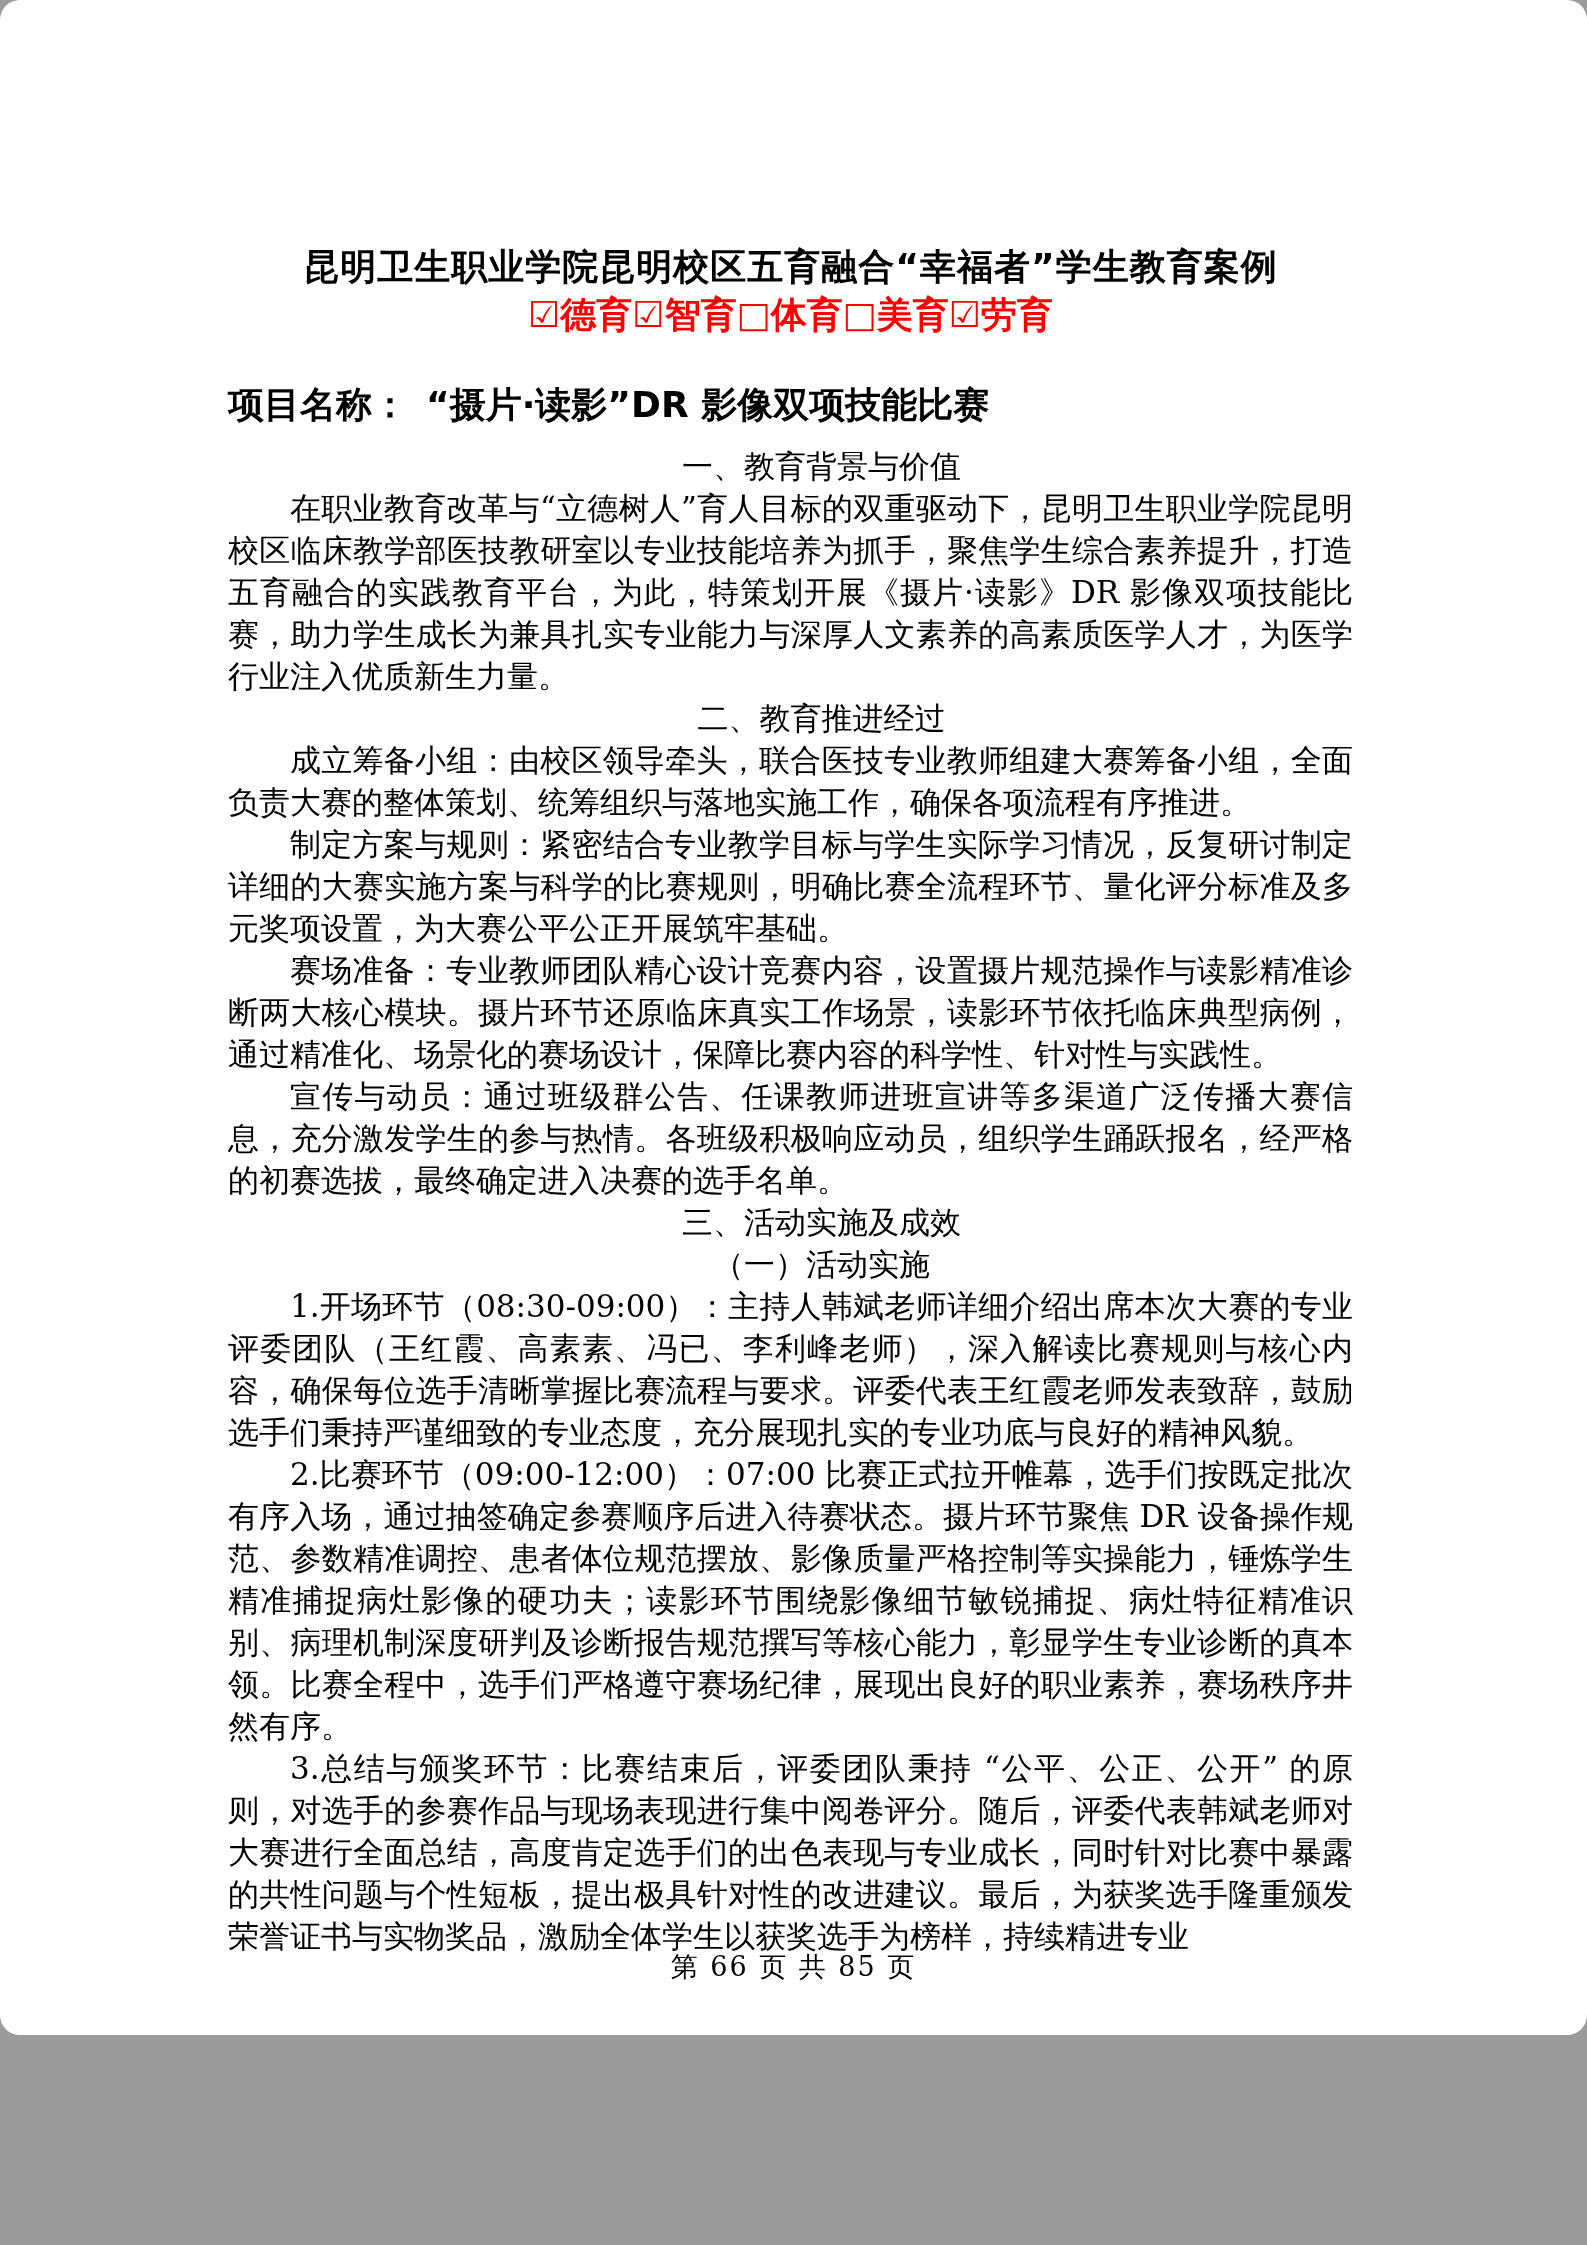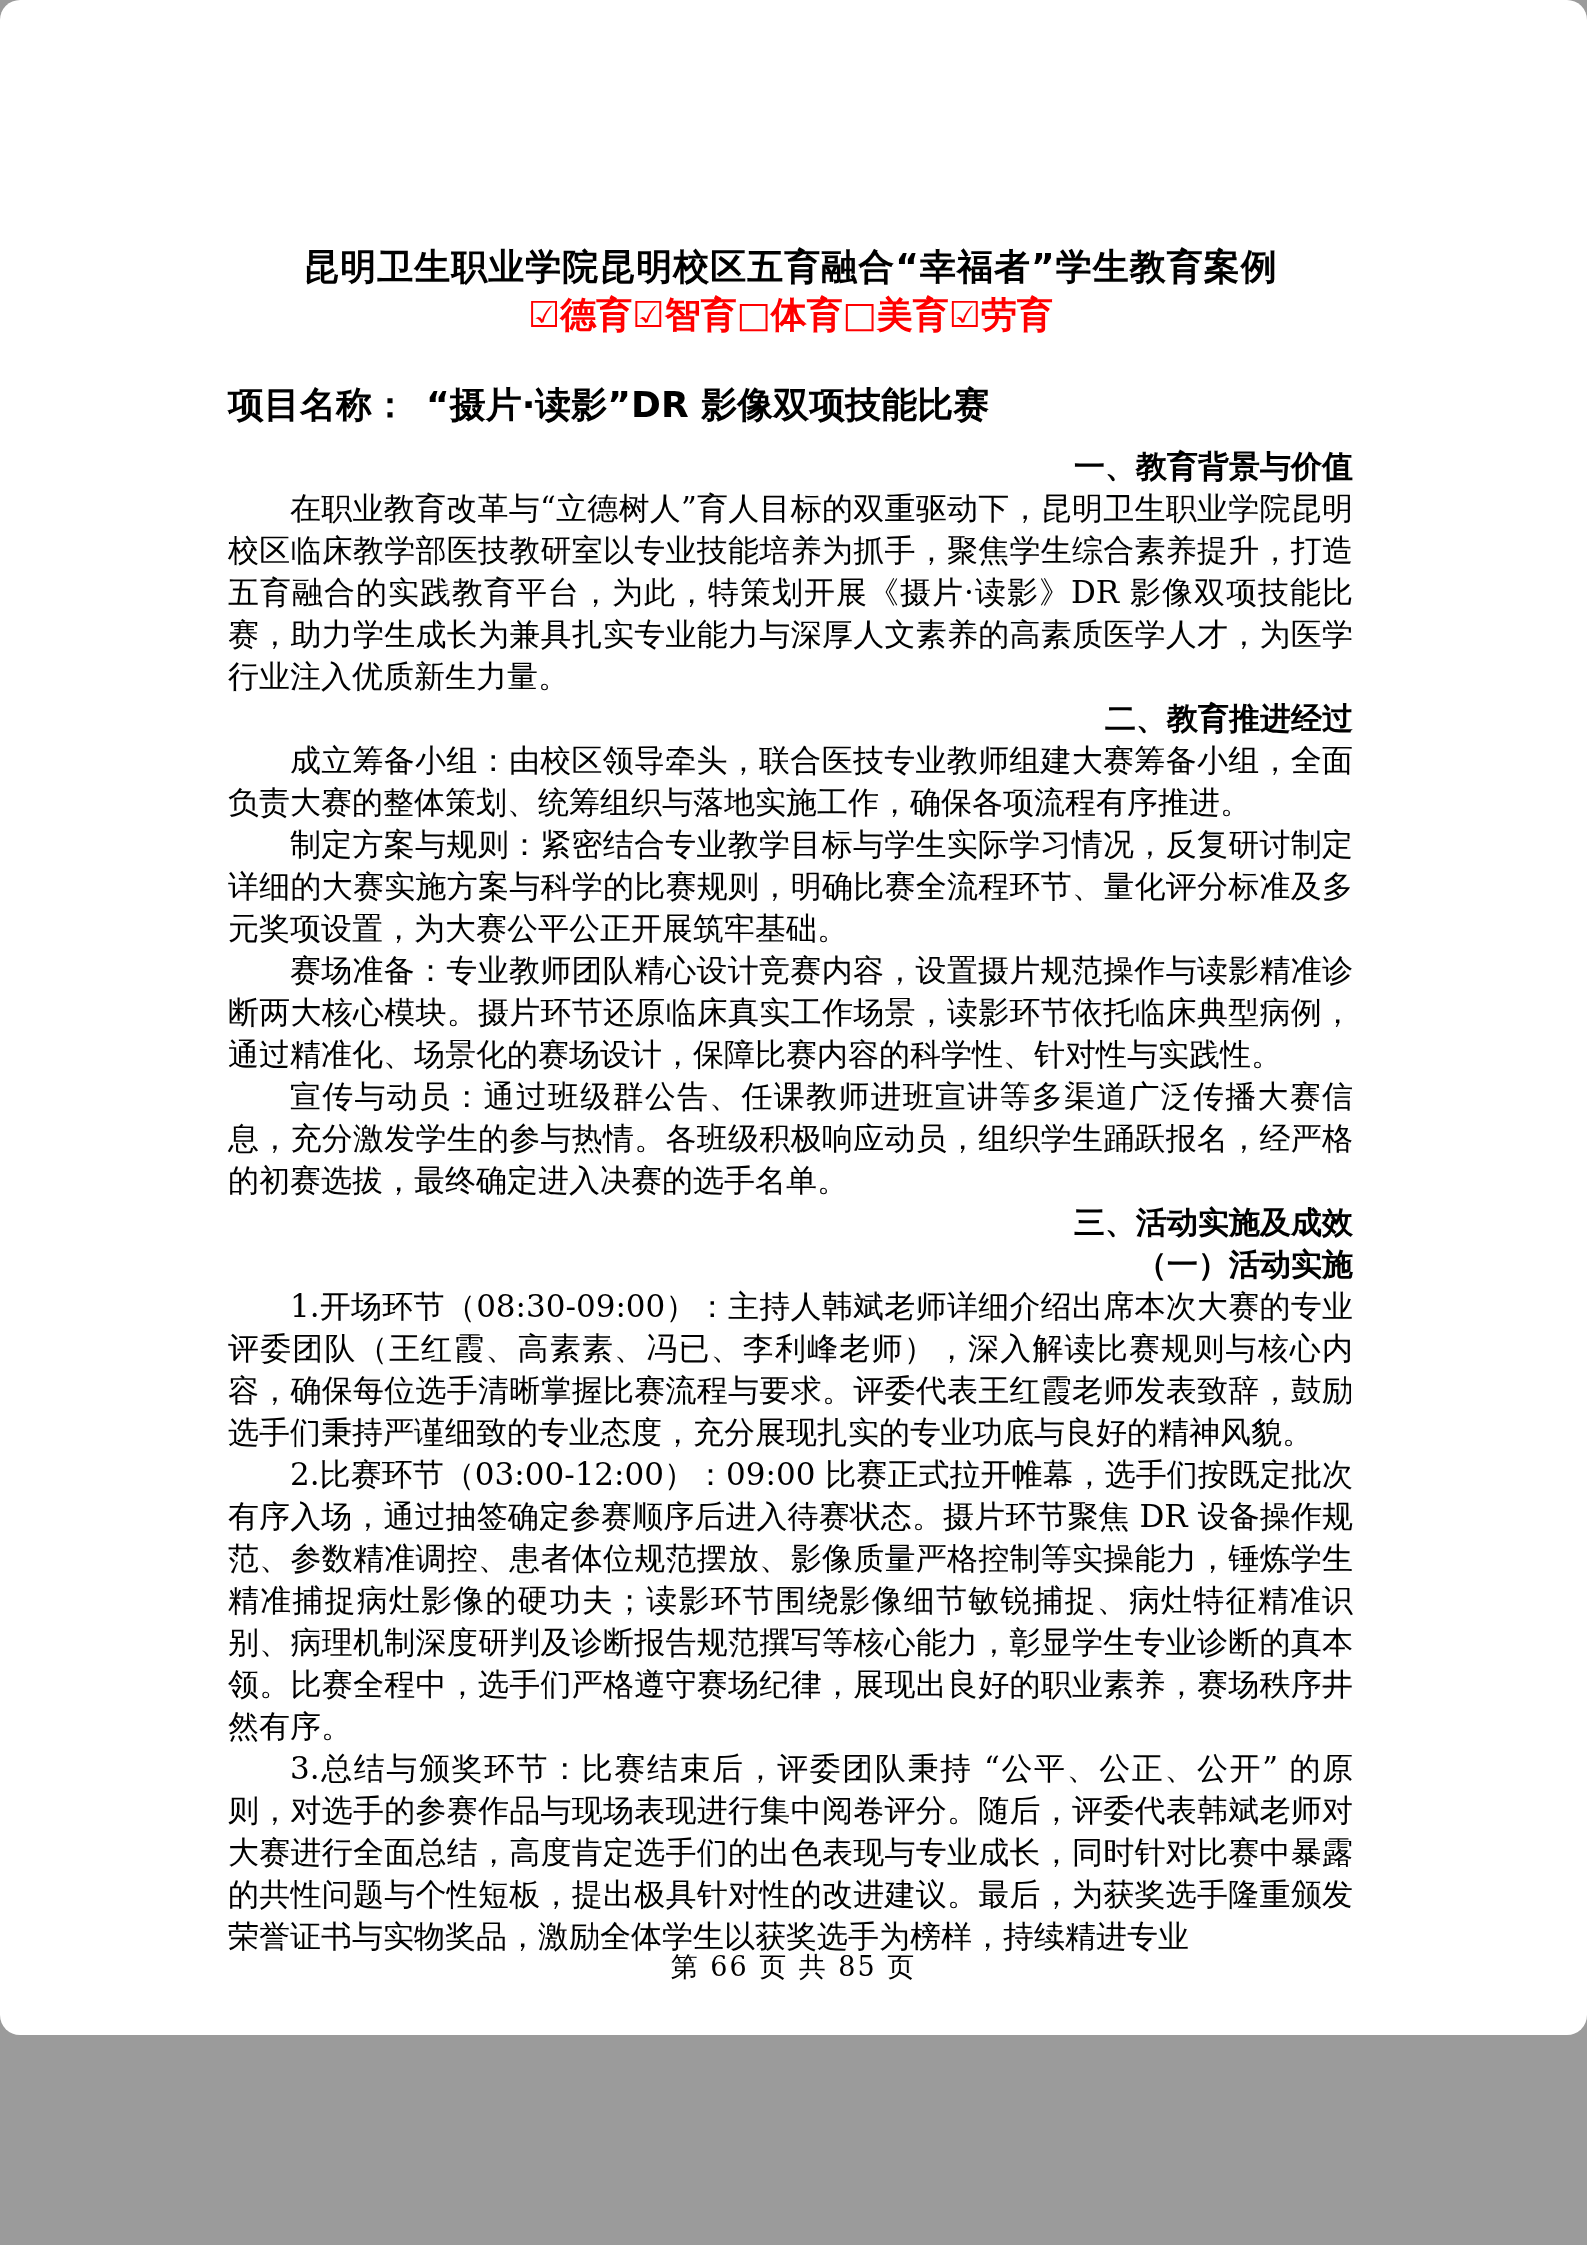--- a/index.html
+++ b/index.html
@@ -53,23 +53,23 @@
     line-height: 42px;
   }
   .body-text p {
     margin: 0;
     text-indent: 62px;
     text-align: justify;
     text-align-last: left;
   }
   .body-text .heading {
     font-family: "DejaVu Sans", "Liberation Sans", sans-serif;
-    font-weight: bold;
+    font-weight: normal;
     text-indent: 62px;
-    text-align: right;
+    text-align: center;
   }
   .footer {
     position: absolute;
     left: 0;
     top: 1949px;
     width: 100%;
     text-align: center;
     font-size: 27px;
     line-height: 36px;
     letter-spacing: 2px;
@@ -97,20 +97,20 @@
 
       <div class="heading">二、教育推进经过</div>
       <p>成立筹备小组：由校区领导牵头，联合医技专业教师组建大赛筹备小组，全面负责大赛的整体策划、统筹组织与落地实施工作，确保各项流程有序推进。</p>
       <p>制定方案与规则：紧密结合专业教学目标与学生实际学习情况，反复研讨制定详细的大赛实施方案与科学的比赛规则，明确比赛全流程环节、量化评分标准及多元奖项设置，为大赛公平公正开展筑牢基础。</p>
       <p>赛场准备：专业教师团队精心设计竞赛内容，设置摄片规范操作与读影精准诊断两大核心模块。摄片环节还原临床真实工作场景，读影环节依托临床典型病例，通过精准化、场景化的赛场设计，保障比赛内容的科学性、针对性与实践性。</p>
       <p>宣传与动员：通过班级群公告、任课教师进班宣讲等多渠道广泛传播大赛信息，充分激发学生的参与热情。各班级积极响应动员，组织学生踊跃报名，经严格的初赛选拔，最终确定进入决赛的选手名单。</p>
 
       <div class="heading">三、活动实施及成效</div>
       <div class="heading">（一）活动实施</div>
       <p>1.开场环节（08:30-09:00）：主持人韩斌老师详细介绍出席本次大赛的专业评委团队（王红霞、高素素、冯已、李利峰老师），深入解读比赛规则与核心内容，确保每位选手清晰掌握比赛流程与要求。评委代表王红霞老师发表致辞，鼓励选手们秉持严谨细致的专业态度，充分展现扎实的专业功底与良好的精神风貌。</p>
-      <p>2.比赛环节（03:00-12:00）：09:00 比赛正式拉开帷幕，选手们按既定批次有序入场，通过抽签确定参赛顺序后进入待赛状态。摄片环节聚焦 DR 设备操作规范、参数精准调控、患者体位规范摆放、影像质量严格控制等实操能力，锤炼学生精准捕捉病灶影像的硬功夫；读影环节围绕影像细节敏锐捕捉、病灶特征精准识别、病理机制深度研判及诊断报告规范撰写等核心能力，彰显学生专业诊断的真本领。比赛全程中，选手们严格遵守赛场纪律，展现出良好的职业素养，赛场秩序井然有序。</p>
+      <p>2.比赛环节（09:00-12:00）：07:00 比赛正式拉开帷幕，选手们按既定批次有序入场，通过抽签确定参赛顺序后进入待赛状态。摄片环节聚焦 DR 设备操作规范、参数精准调控、患者体位规范摆放、影像质量严格控制等实操能力，锤炼学生精准捕捉病灶影像的硬功夫；读影环节围绕影像细节敏锐捕捉、病灶特征精准识别、病理机制深度研判及诊断报告规范撰写等核心能力，彰显学生专业诊断的真本领。比赛全程中，选手们严格遵守赛场纪律，展现出良好的职业素养，赛场秩序井然有序。</p>
       <p>3.总结与颁奖环节：比赛结束后，评委团队秉持 “公平、公正、公开” 的原则，对选手的参赛作品与现场表现进行集中阅卷评分。随后，评委代表韩斌老师对大赛进行全面总结，高度肯定选手们的出色表现与专业成长，同时针对比赛中暴露的共性问题与个性短板，提出极具针对性的改进建议。最后，为获奖选手隆重颁发荣誉证书与实物奖品，激励全体学生以获奖选手为榜样，持续精进专业</p>
     </div>
 
   </div>
 
   <div class="footer">第 66 页 共 85 页</div>
 </div>
 
 </body></html>

